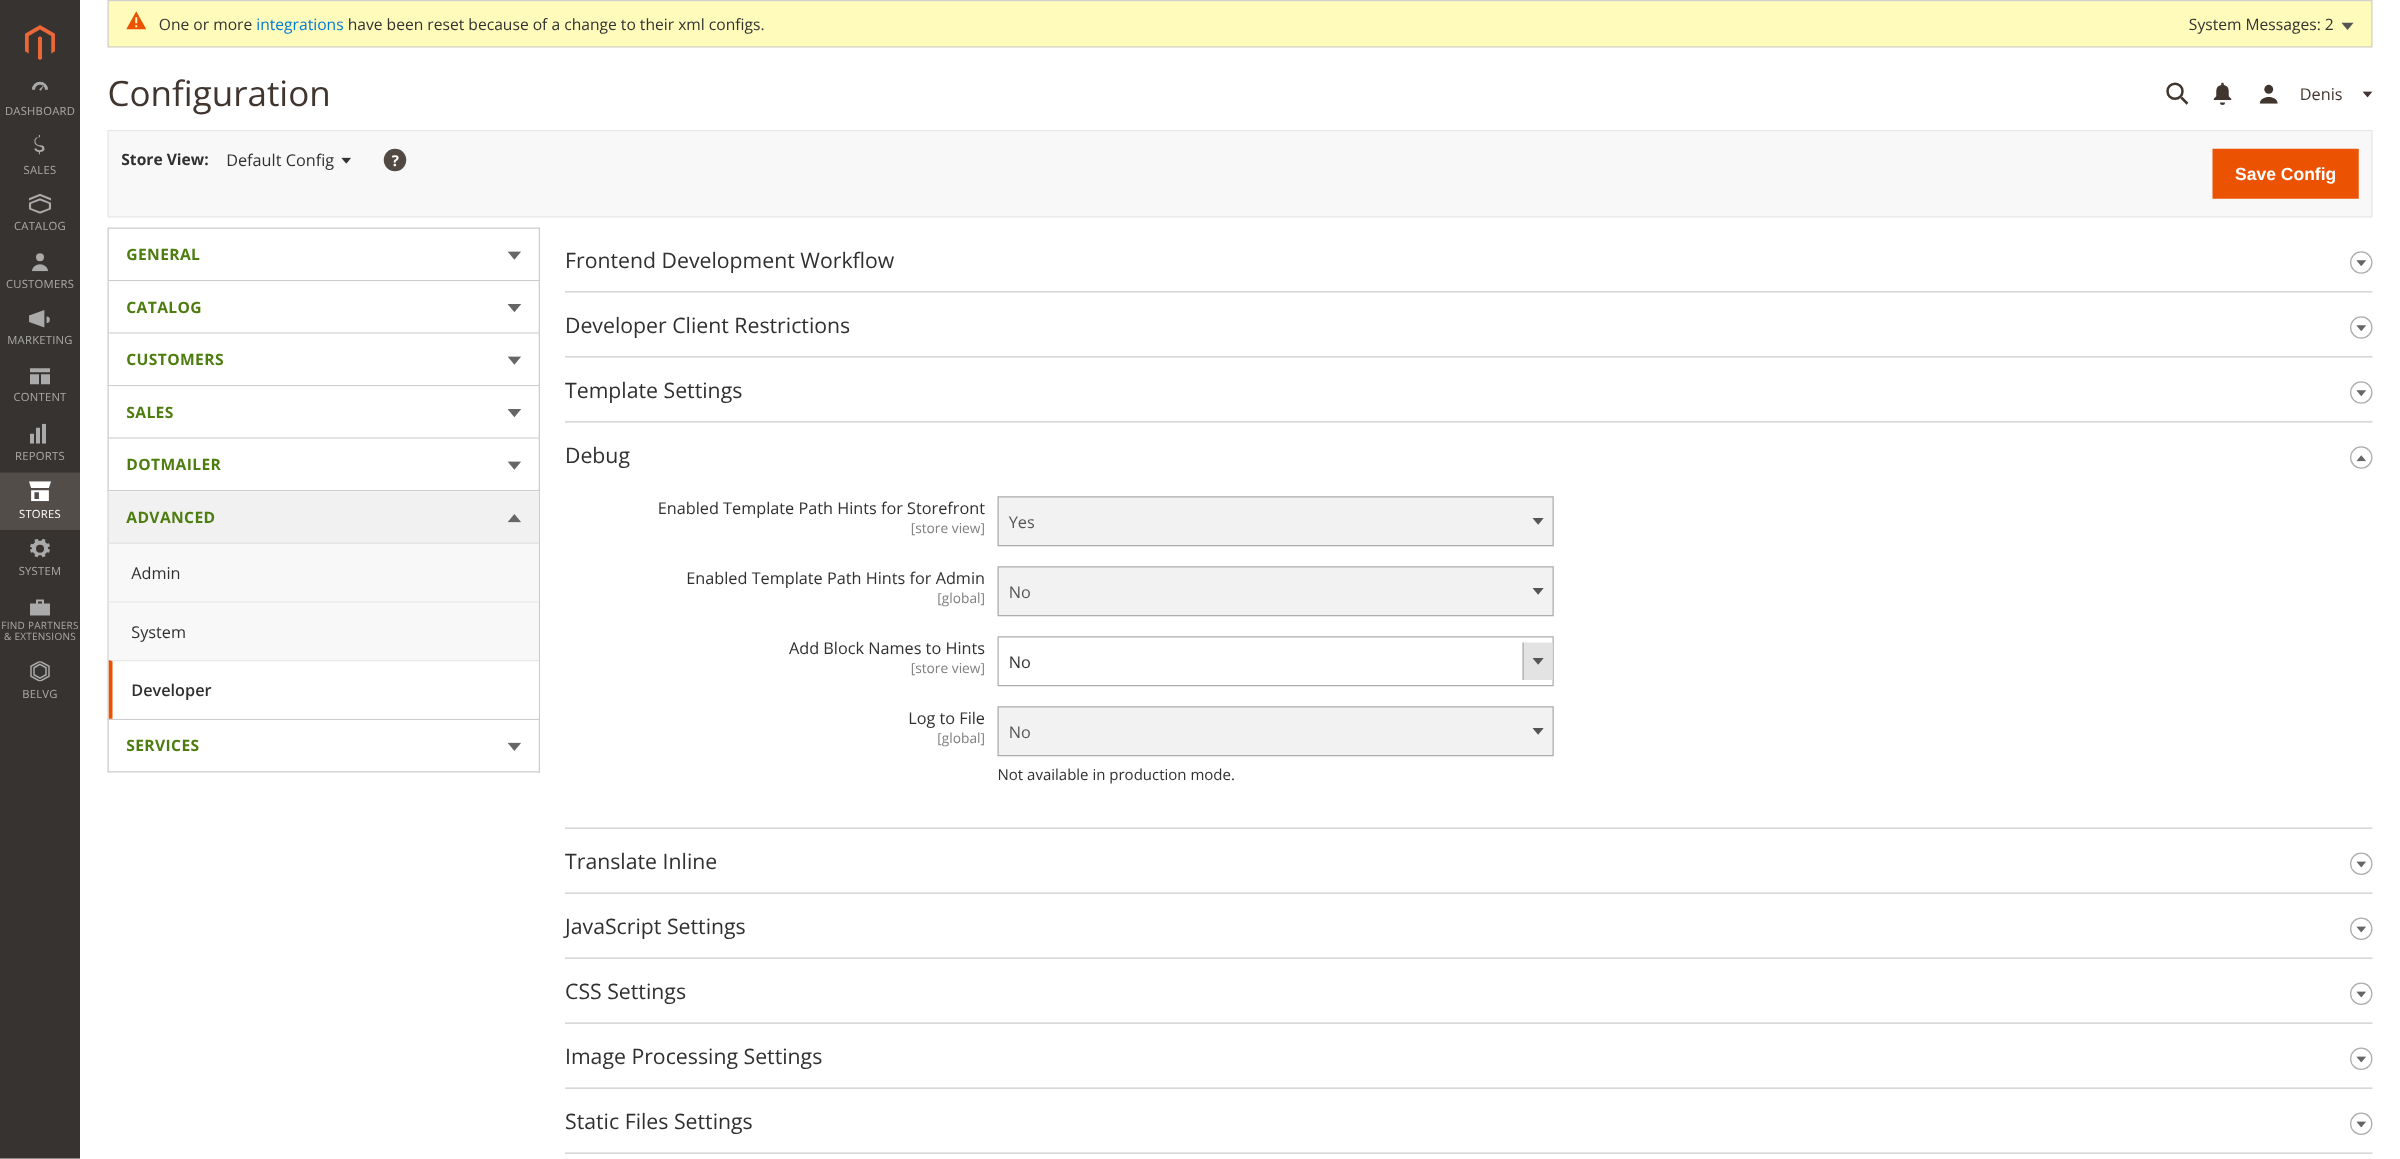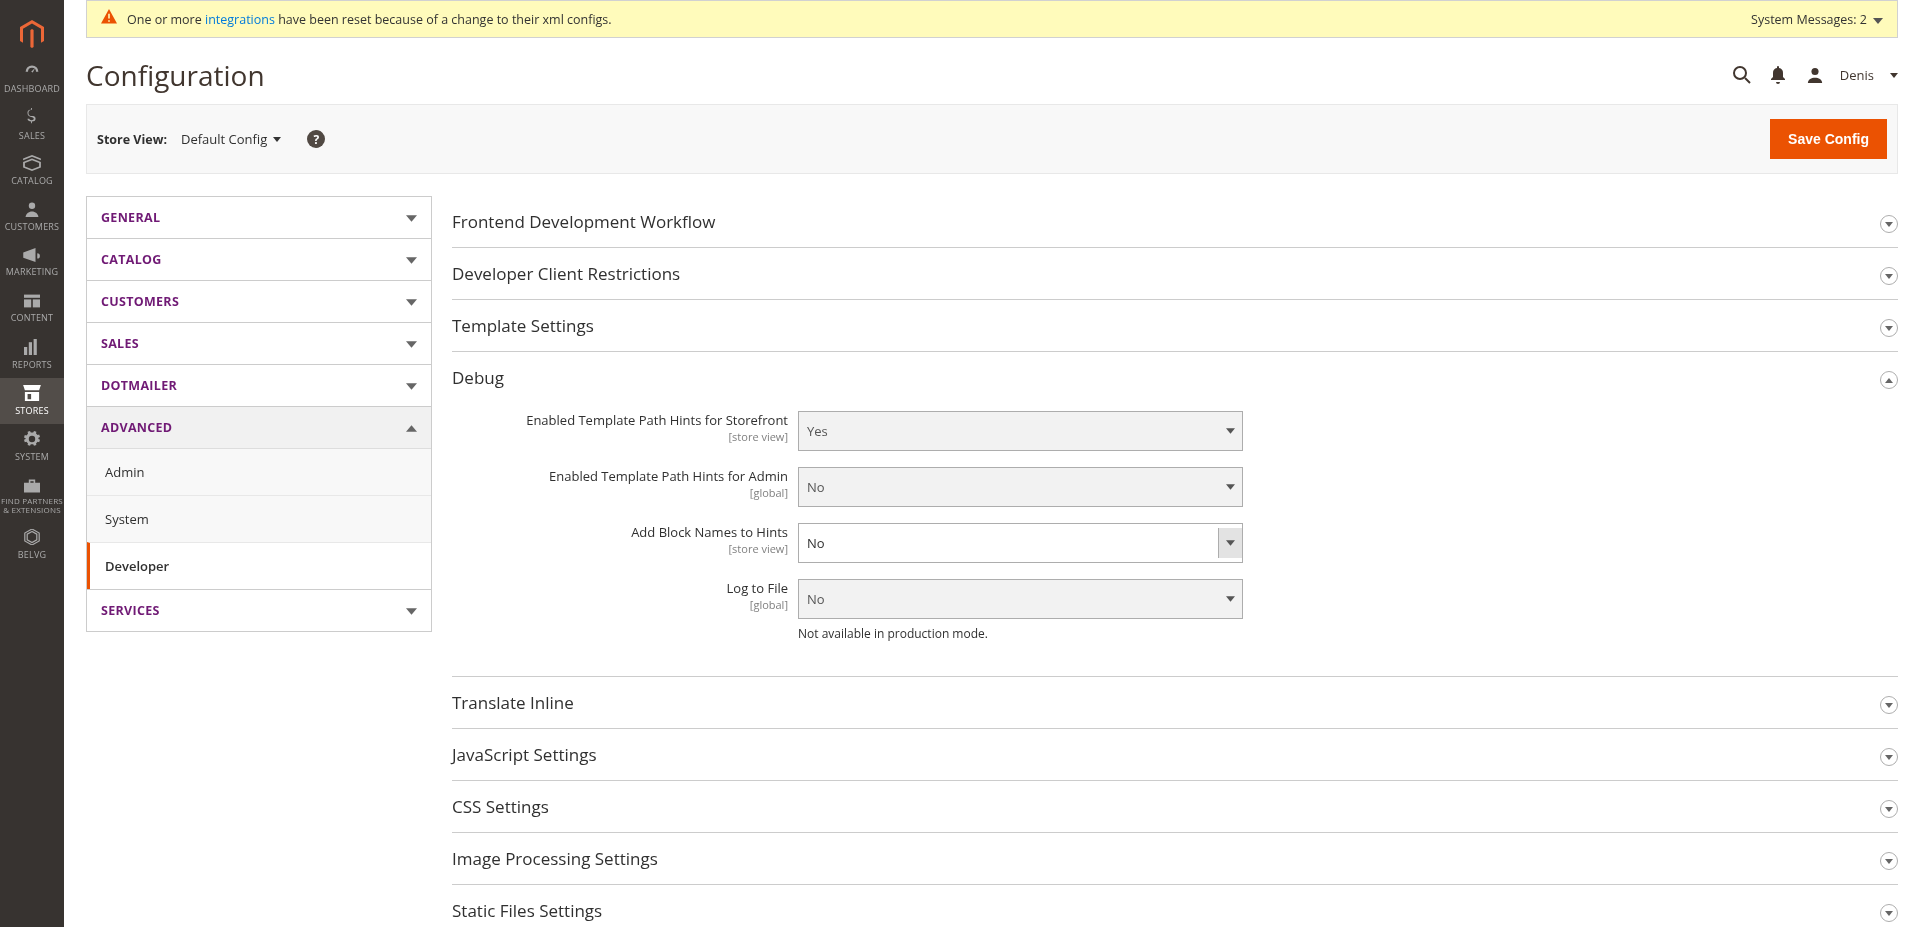--- a/index.html
+++ b/index.html
@@ -69,23 +69,23 @@
     cursor: pointer;
   }
   .user {
     display: flex; align-items: center; gap: 16px; cursor: pointer;
     font-size: 13px; color: #41362f; margin-left: 10px;
   }
 
   .toolbar {
     background: #f8f8f8;
     border: 1px solid #e8e8e8;
-    display: flex; align-items: center;
+    display: flex; align-items: flex-start;
     padding: 14px 10px;
-    margin-bottom: 22px;
+    margin-bottom: 8px;
   }
   .store-view-label { font-weight: 700; font-size: 12.5px; margin-right: 14px; }
   .store-selector { font-size: 13px; color: #303030; cursor: pointer; display:flex; align-items:center; gap:6px; }
   .help-icon {
     margin-left: 26px;
     width: 18px; height: 18px; border-radius: 50%;
     background: #514943; color:#fff; font-size:12px; font-weight:700;
     display:flex; align-items:center; justify-content:center; cursor:pointer;
   }
   .toolbar .spacer { flex:1; }
@@ -102,21 +102,21 @@
   .cfg-group {
     border: 1px solid #ccc;
     border-top: none;
     background: #fff;
   }
   .cfg-group:first-child { border-top: 1px solid #ccc; }
   .cfg-group-head {
     display: flex; align-items: center; justify-content: space-between;
     padding: 12px 14px;
     font-weight: 700; font-size: 12.5px; letter-spacing: .3px;
-    color: #701a75; cursor: pointer;
+    color: #4d7c0f; cursor: pointer;
     text-transform: uppercase;
   }
   .cfg-group.expanded .cfg-group-head { background: #f1f1f1; }
   .cfg-sub {
     padding: 0;
     background: #f8f8f8;
     border-top: 1px solid #ddd;
   }
   .cfg-sub-item {
     padding: 14px 14px 14px 18px;

